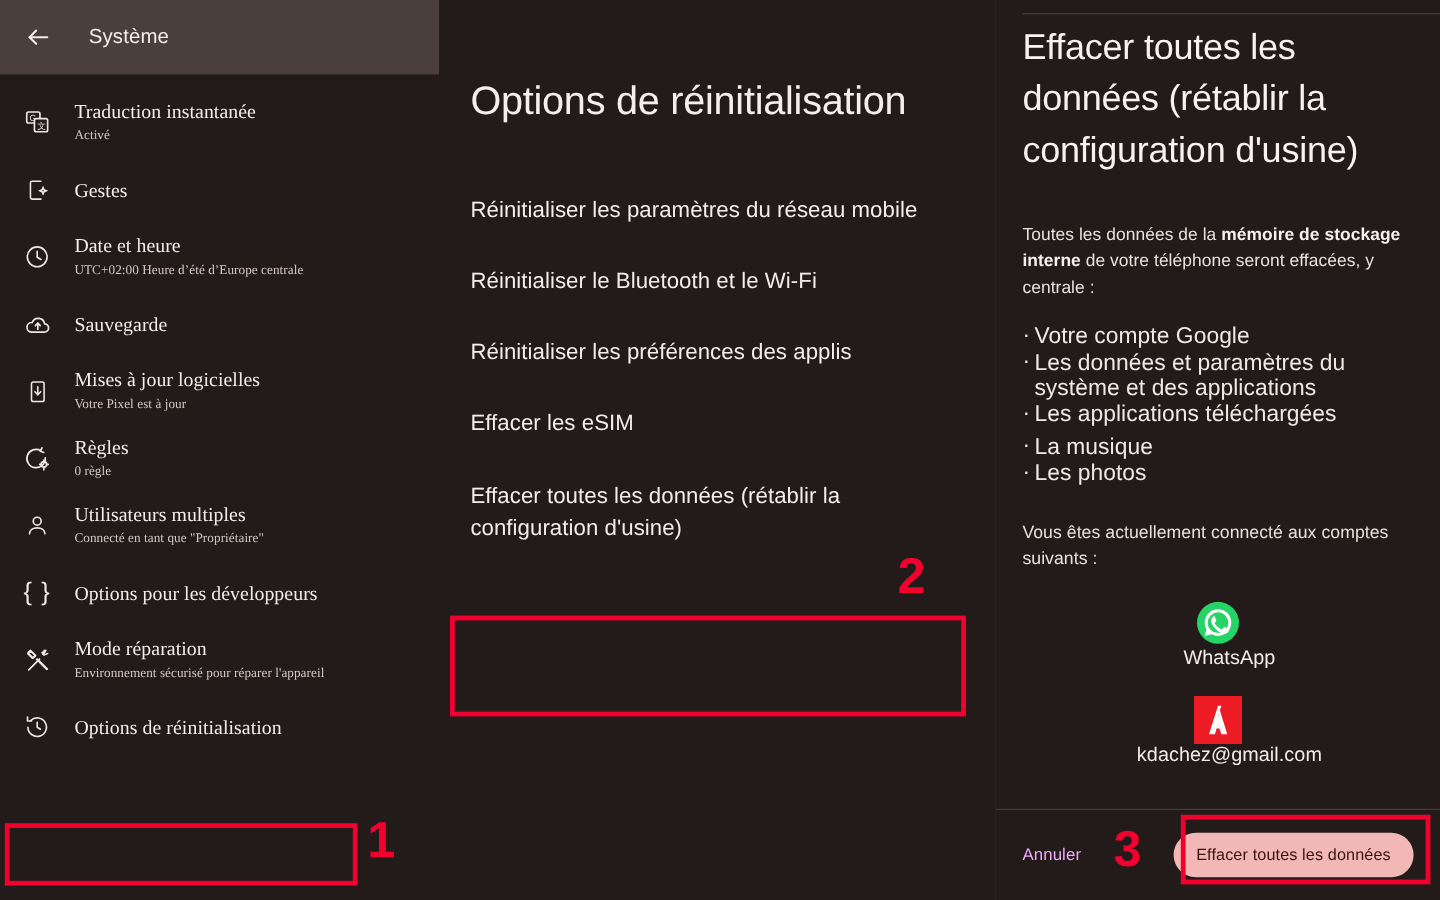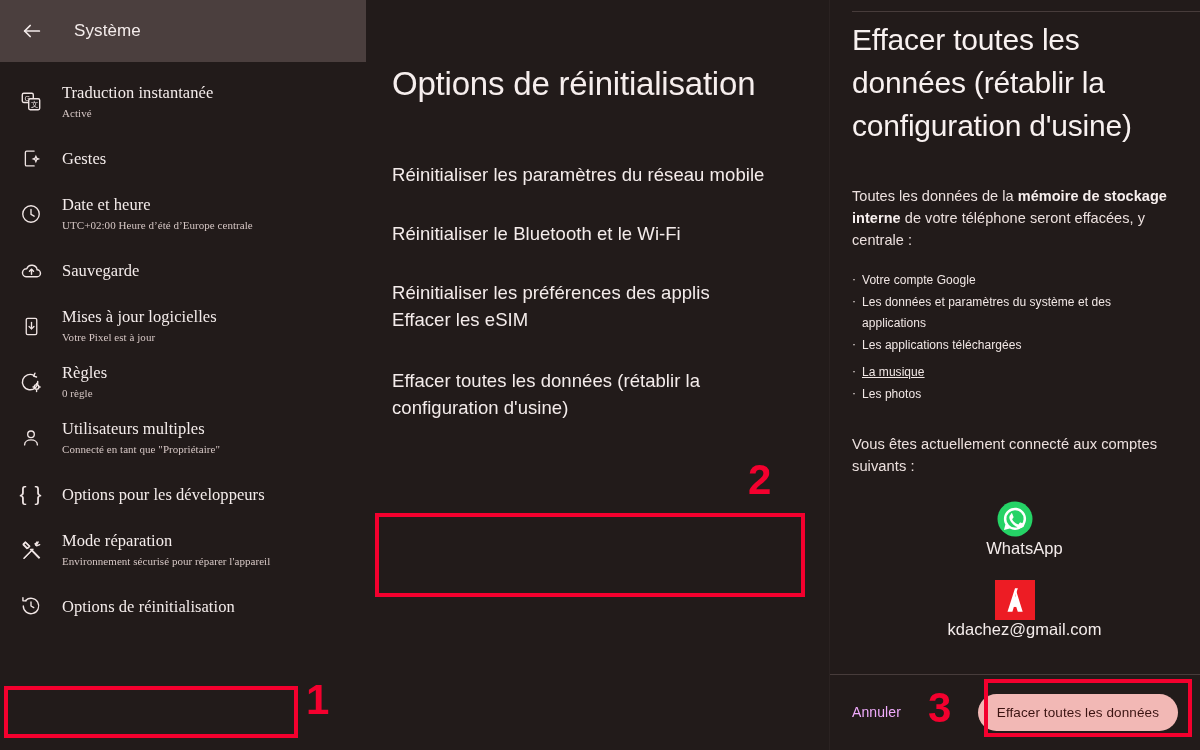--- a/index.html
+++ b/index.html
@@ -98,21 +98,21 @@
   }
   .reset-opt {
     color: #f4eceb;
     font-size: 18.5px;
     line-height: 27px;
     letter-spacing: .05px;
   }
   #opt-0 { margin-top: 55px; }
   #opt-1 { margin-top: 32px; }
   #opt-2 { margin-top: 32px; }
-  #opt-3 { }
+  #opt-3 { margin-top: 32px; }
   #opt-4 { margin-top: 34px; }
 
   
   #right {
     position: relative;
     width: 371px;
     flex: 0 0 371px;
     height: 750px;
     background: #221b1a;
     padding: 0 22px;
@@ -139,33 +139,33 @@
     margin-top: 38px;
     letter-spacing: .05px;
   }
   #right-intro b { font-weight: 700; color: #f7efee; }
   #bullets {
     margin-top: 19px;
     list-style: none;
   }
   #bullets li {
     color: #f1e7e5;
-    font-size: 12px;
+    font-size: 19px;
     line-height: 21.5px;
     letter-spacing: .05px;
     padding-left: 10px;
     position: relative;
   }
   #bullets li::before {
     content: "·";
     position: absolute;
     left: 0; top: -1px;
     color: #f1e7e5;
   }
-  #bullets li.gap { margin-top: 6px; text-decoration: underline; }
+  #bullets li.gap { margin-top: 6px; }
   #accounts-lead {
     color: #ece0de;
     font-size: 14.7px;
     line-height: 22px;
     margin-top: 28px;
     letter-spacing: .05px;
   }
   .account-row {
     display: flex;
     align-items: center;

